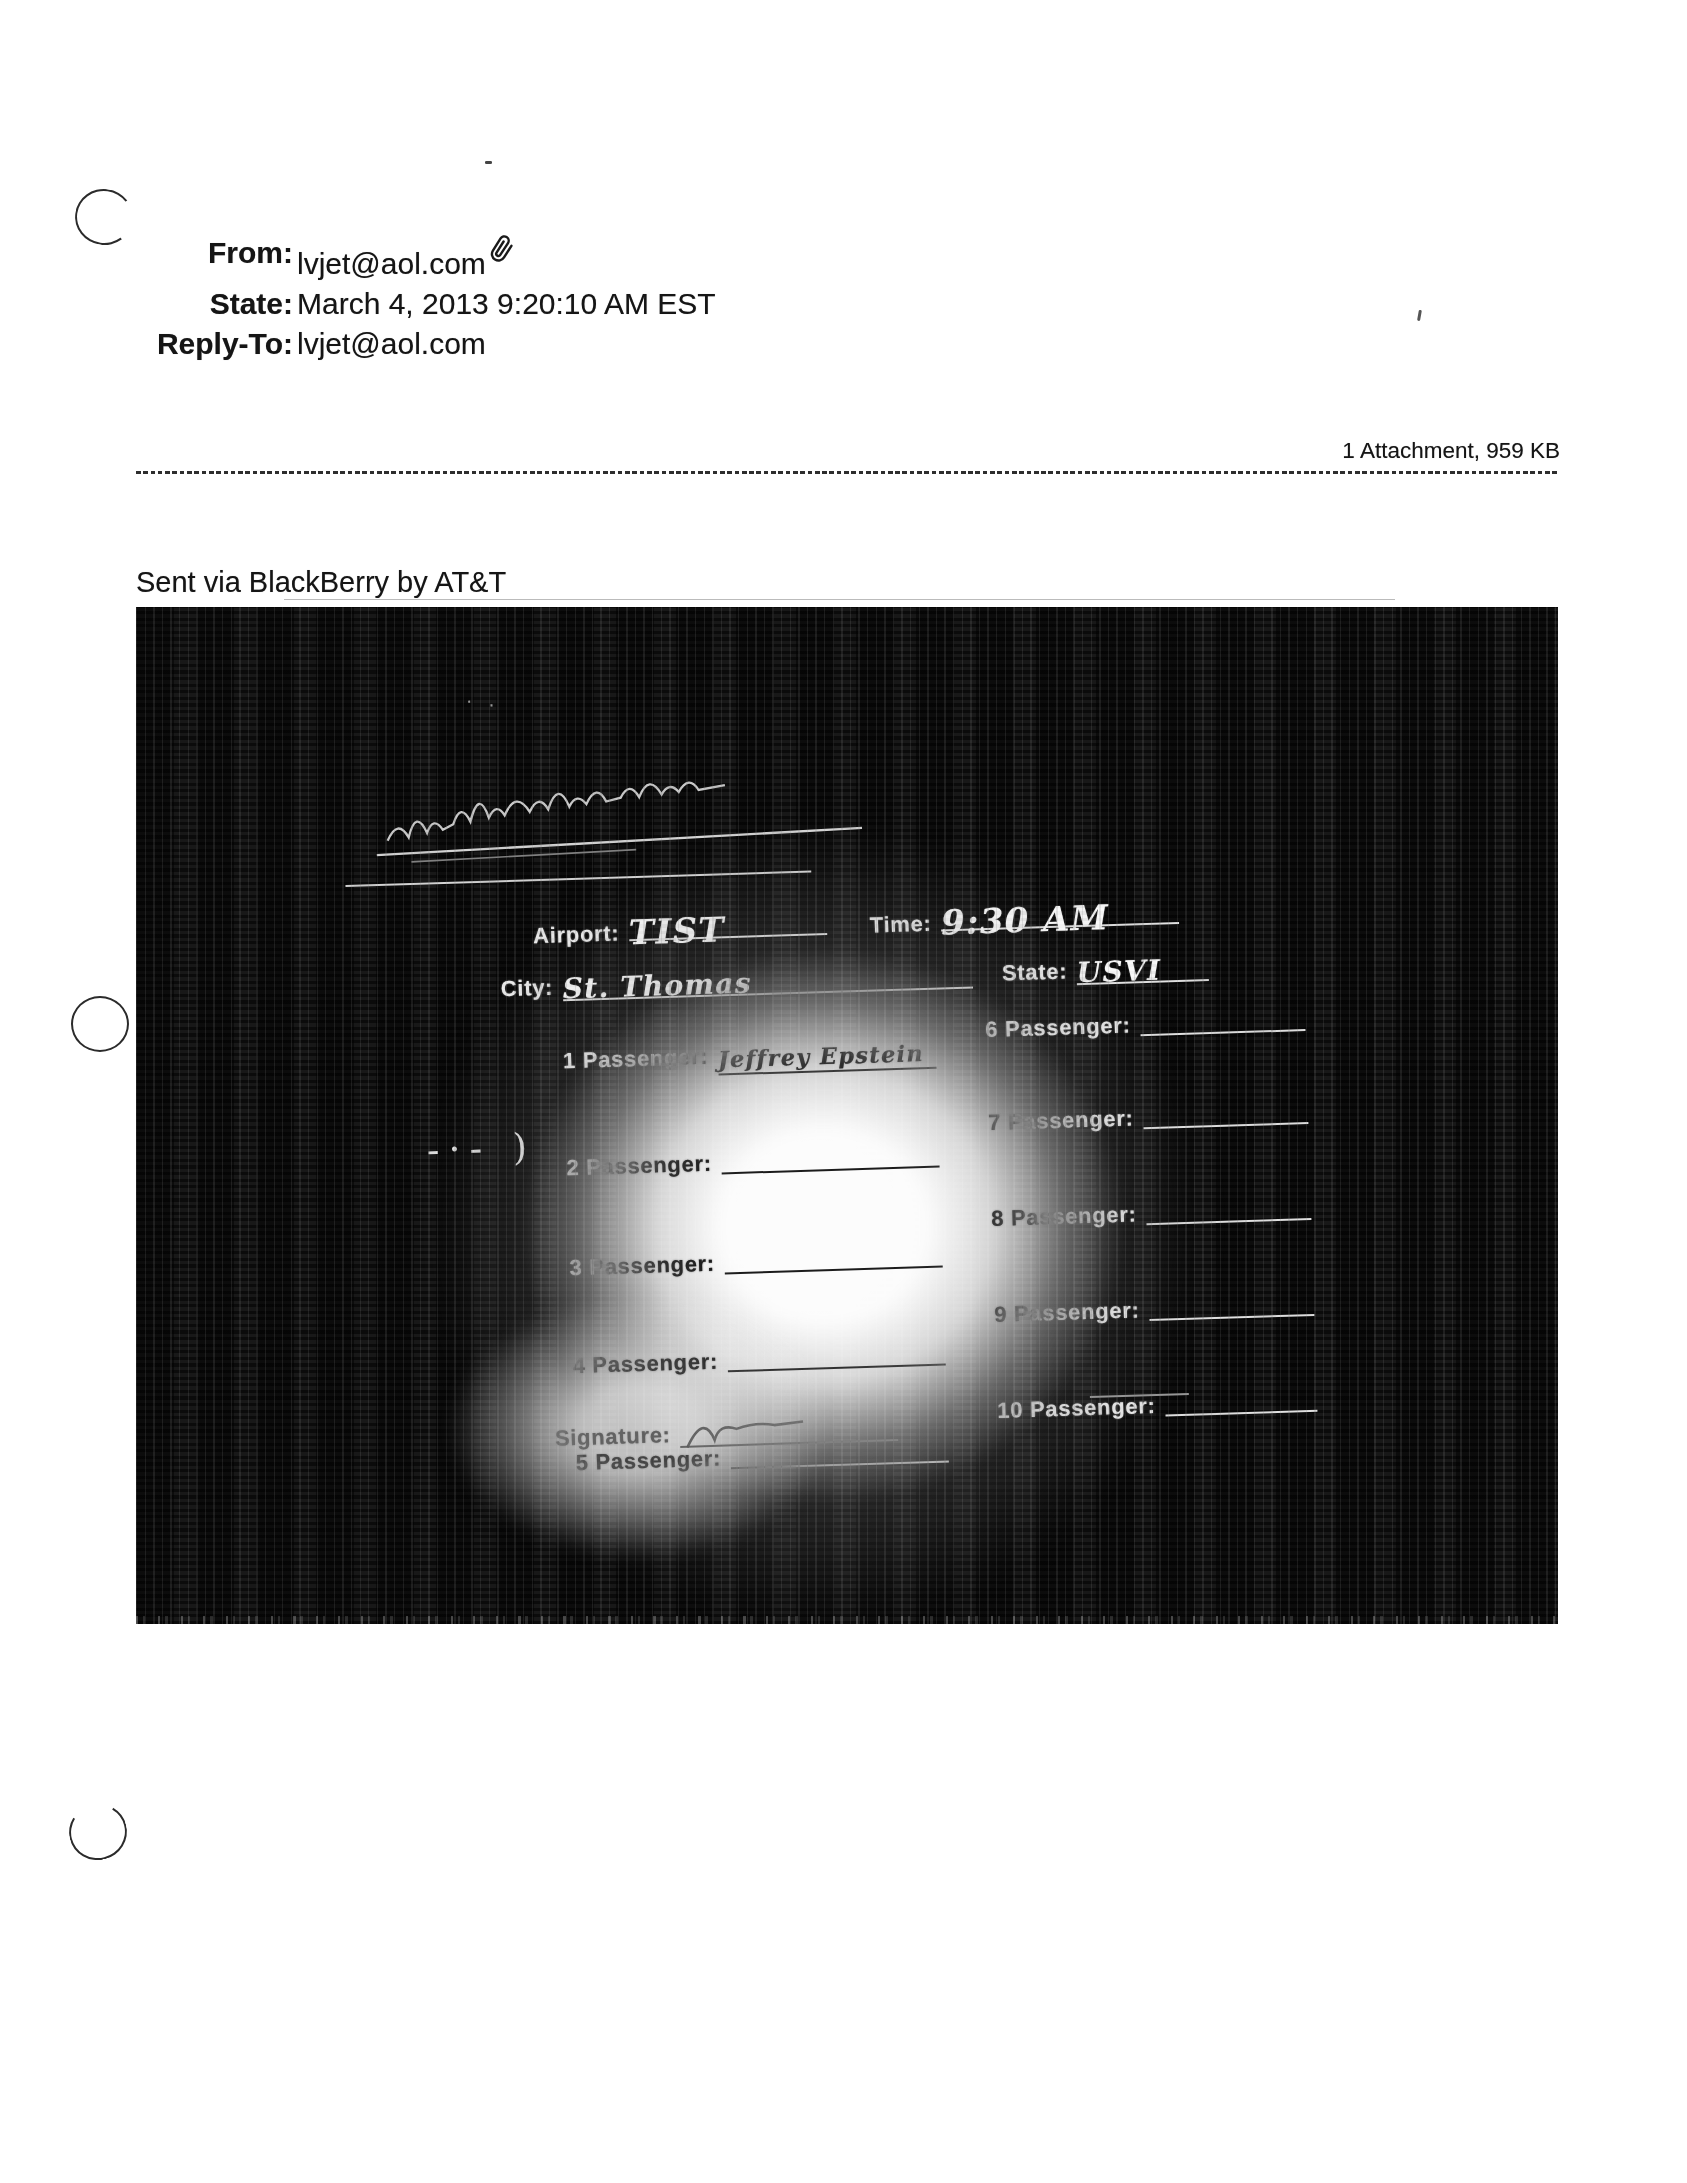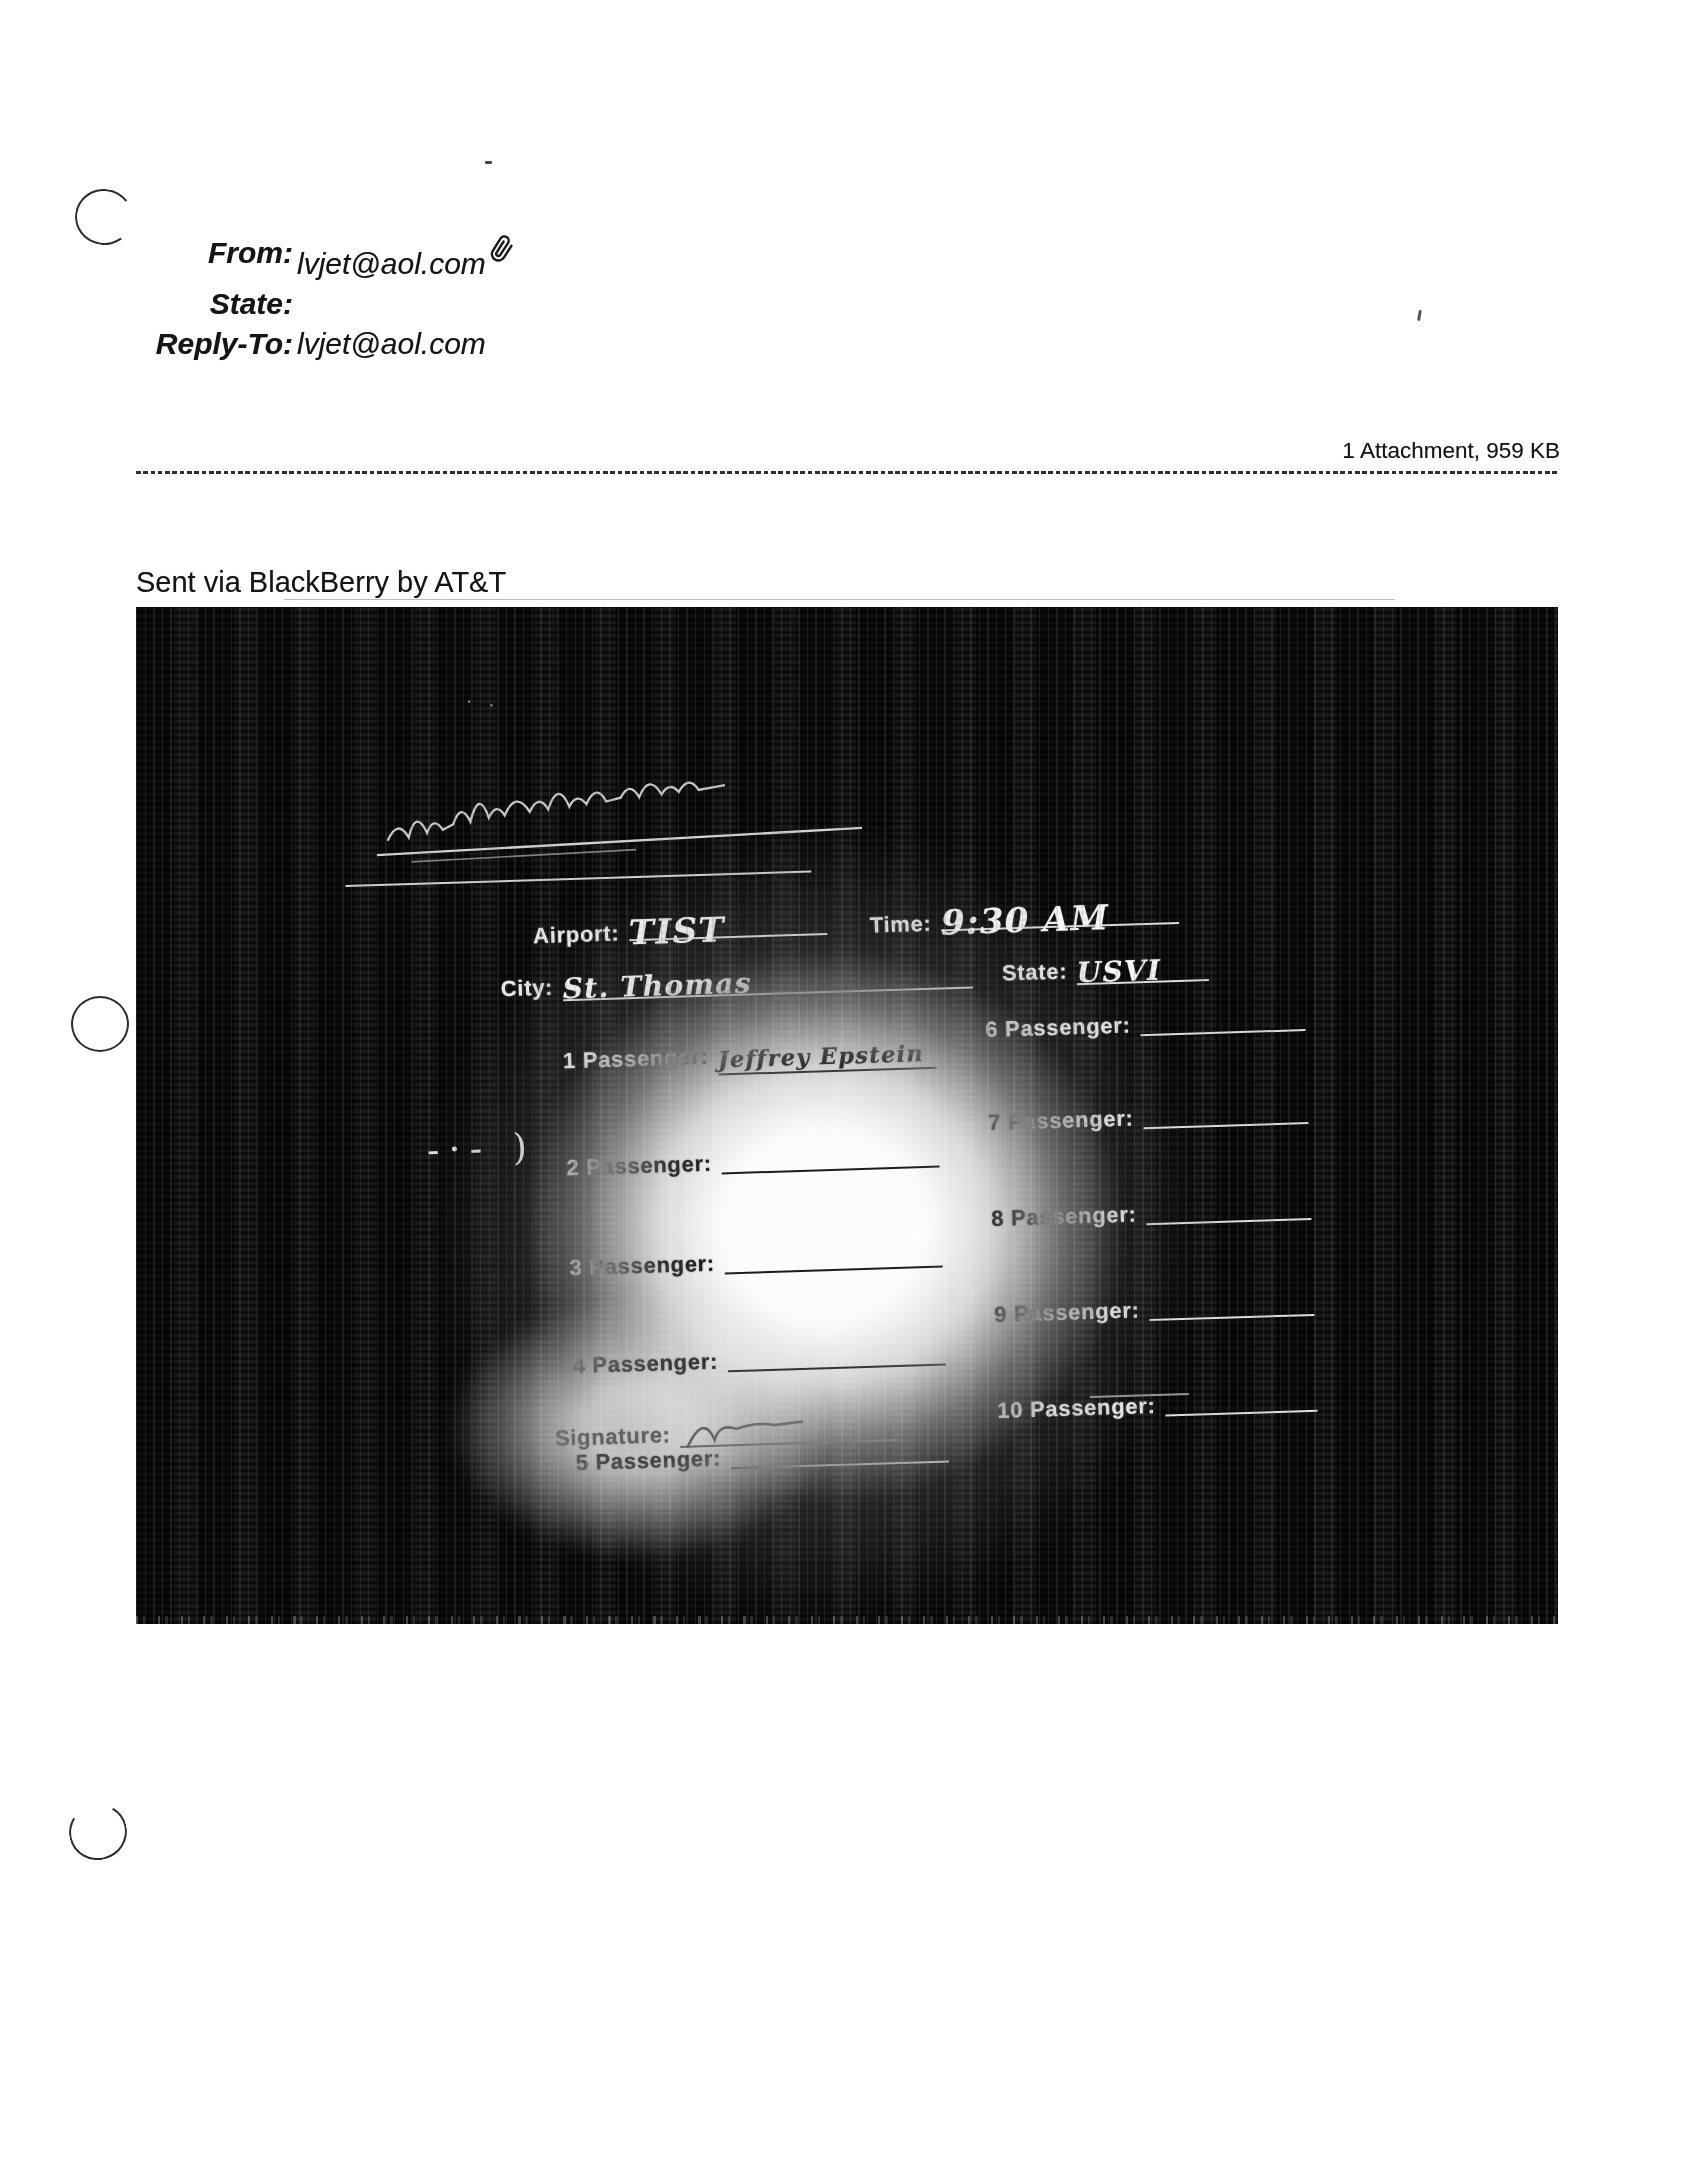--- a/index.html
+++ b/index.html
@@ -10,21 +10,21 @@
   
   .punch {
     position:absolute; width:54px; height:52px; border:2px solid #2b2b2b;
     border-radius:50%; background:#fff;
   }
   .punch.p1 { left:75px; top:189px; transform:rotate(8deg); border-right-color:transparent; }
   .punch.p2 { left:71px; top:996px; }
   .punch.p3 { left:69px; top:1804px; border-top-color:transparent; transform:rotate(-14deg); }
   
   .hdr { position:absolute; left:93px; top:233px; font-size:30px; line-height:40px;
-         text-shadow:0 0 0.7px rgba(0,0,0,.4);font-style:italic; }
+         text-shadow:0 0 0.7px rgba(0,0,0,.4); }
   .hrow { display:flex; white-space:nowrap; }
   .hlabel { width:200px; text-align:right; font-weight:700; }
   .hvalue { margin-left:4px; font-weight:500; }
   .clip { display:inline-block; width:29px; height:29px; vertical-align:super; margin-left:1.3px; }
   .attach { position:absolute; right:127px; top:438px; font-size:22.5px; font-weight:500;
             text-shadow:0 0 0.7px rgba(0,0,0,.4); }
   .rule-dashed {
     position:absolute; left:136px; top:471px; width:1424px; height:2.6px;
     background:repeating-linear-gradient(90deg,#2e2e2e 0 4.6px, transparent 4.6px 7.3px);
   }
@@ -95,20 +95,21 @@
 
   <div class="hdr">
     <div class="hrow">
       <span class="hlabel">From:</span>
       <span class="hvalue"><span>lvjet@aol.com</span><span class="clip"><svg viewBox="0 0 24 24" width="29" height="29">
               <path d="M20.5 11.5l-8 8.2a5.4 5.4 0 01-7.8-7.5L13 3.7a3.6 3.6 0 015.2 5L9.9 17a1.8 1.8 0 01-2.6-2.5l7.6-7.8" fill="none" stroke="#1a1a1a" stroke-width="2" stroke-linecap="round" transform="rotate(-12 12 12)"></path>
             </svg></span></span>
     </div>
     <div class="hrow">
       <span class="hlabel">State:</span>
+      <span class="hvalue">March 4, 2013 9:20:10 AM EST</span>
     </div>
     <div class="hrow">
       <span class="hlabel">Reply-To:</span>
       <span class="hvalue">lvjet@aol.com</span>
     </div>
   </div>
 
   <div class="attach">1 Attachment, 959 KB</div>
   <div class="rule-dashed"></div>
 

